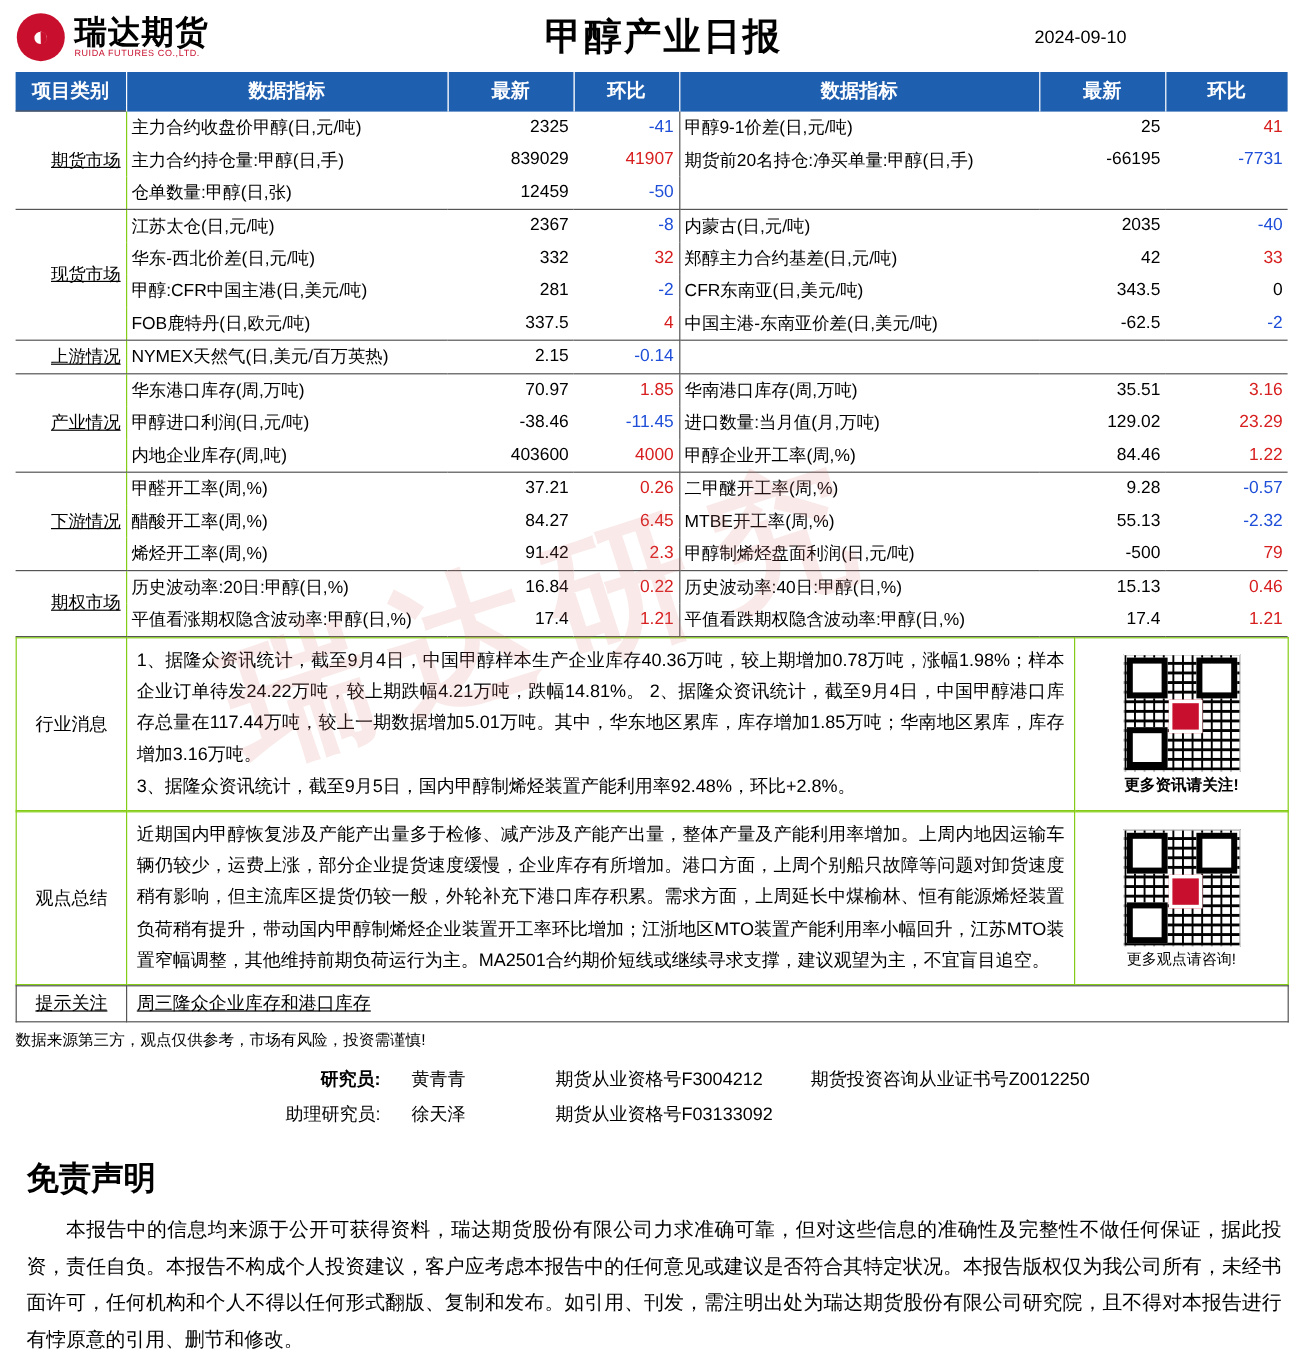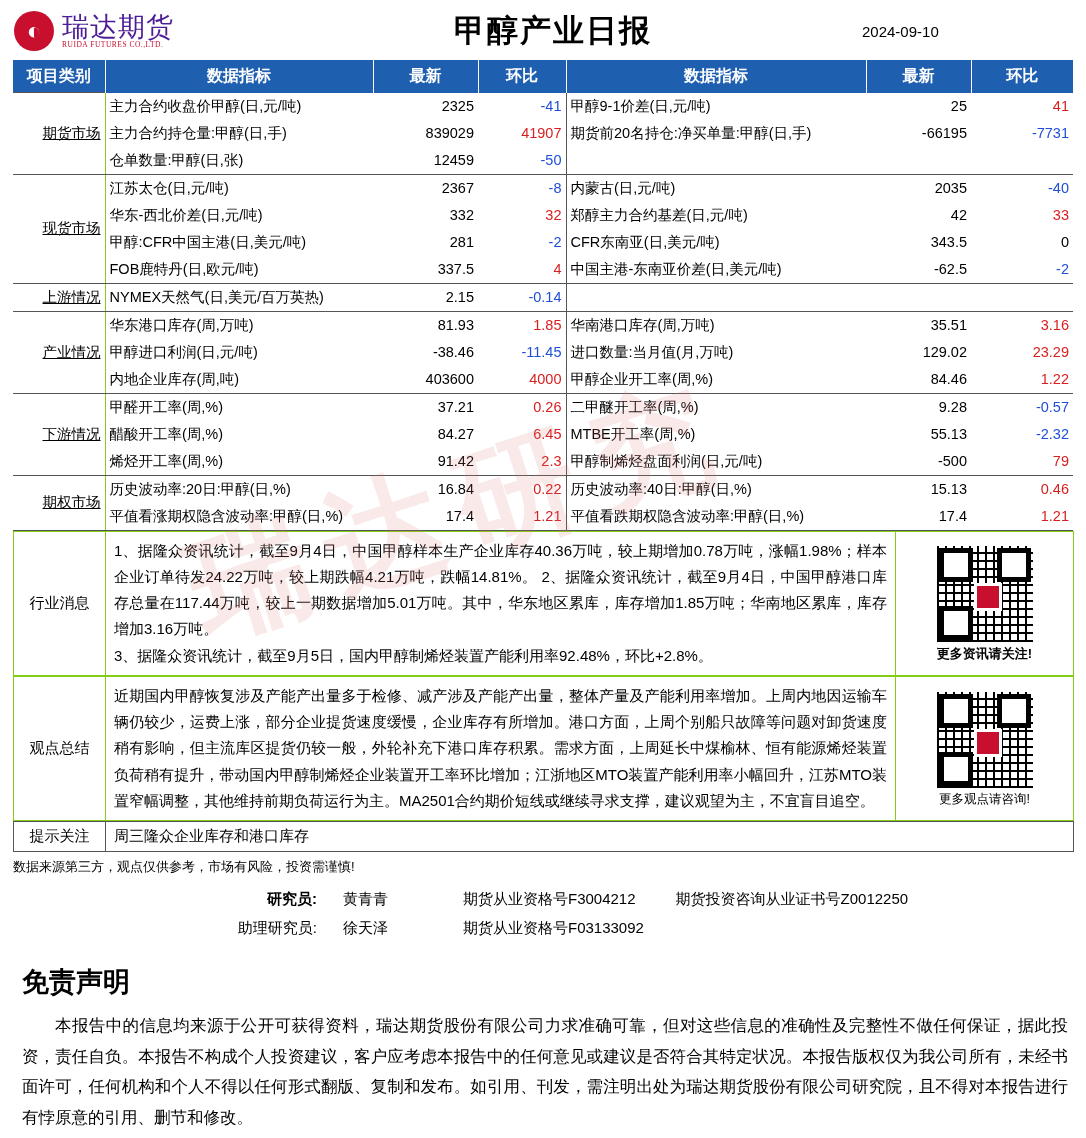--- a/index.html
+++ b/index.html
@@ -44,29 +44,28 @@
     font-size: 24px;
     font-weight: bold;
     margin-right: 8px;
     flex: 0 0 40px;
   }
   .logo-text {
     line-height: 1.05;
   }
   .logo-cn {
     font-size: 27px;
-    font-weight: normal;
-    color: #4c1d95;
+    font-weight: bold;
+    color: #000000;
     letter-spacing: 1px;
   }
   .logo-en {
     font-size: 7.5px;
     color: #c8102e;
     letter-spacing: 0.5px;
-    font-family: Liberation Serif, serif;
   }
   .doc-title {
     flex: 1 1 auto;
     text-align: center;
     font-size: 31px;
     font-weight: bold;
     letter-spacing: 2px;
   }
   .doc-date {
     width: 210px;
@@ -198,20 +197,21 @@
     margin-top: 2px;
   }
   .qr-caption-b { font-weight: bold; font-size: 13px; }
 
   .tip-table {
     border-collapse: collapse;
     width: 1060px;
     margin: 0 13px;
     table-layout: fixed;
     font-size: 15px;
+    text-decoration: underline;
   }
   .tip-table td {
     border: 1px solid #555;
     padding: 5px 8px;
   }
   .footnote {
     margin: 6px 13px 0 13px;
     font-size: 13px;
   }
 
@@ -371,21 +371,21 @@
           <td class="label">NYMEX天然气(日,美元/百万英热)</td>
           <td class="val">2.15</td>
           <td class="chg neg sep-right">-0.14</td>
           <td class="label"></td>
           <td class="val"></td>
           <td class="chg "></td>
         </tr>
         <tr class="thin-row">
           <td class="cat" rowspan="3">产业情况</td>
           <td class="label">华东港口库存(周,万吨)</td>
-          <td class="val">81.93</td>
+          <td class="val">70.97</td>
           <td class="chg pos sep-right">1.85</td>
           <td class="label">华南港口库存(周,万吨)</td>
           <td class="val">35.51</td>
           <td class="chg pos">3.16</td>
         </tr>
         <tr class="thin-row">
           <td class="label">甲醇进口利润(日,元/吨)</td>
           <td class="val">-38.46</td>
           <td class="chg neg sep-right">-11.45</td>
           <td class="label">进口数量:当月值(月,万吨)</td>

